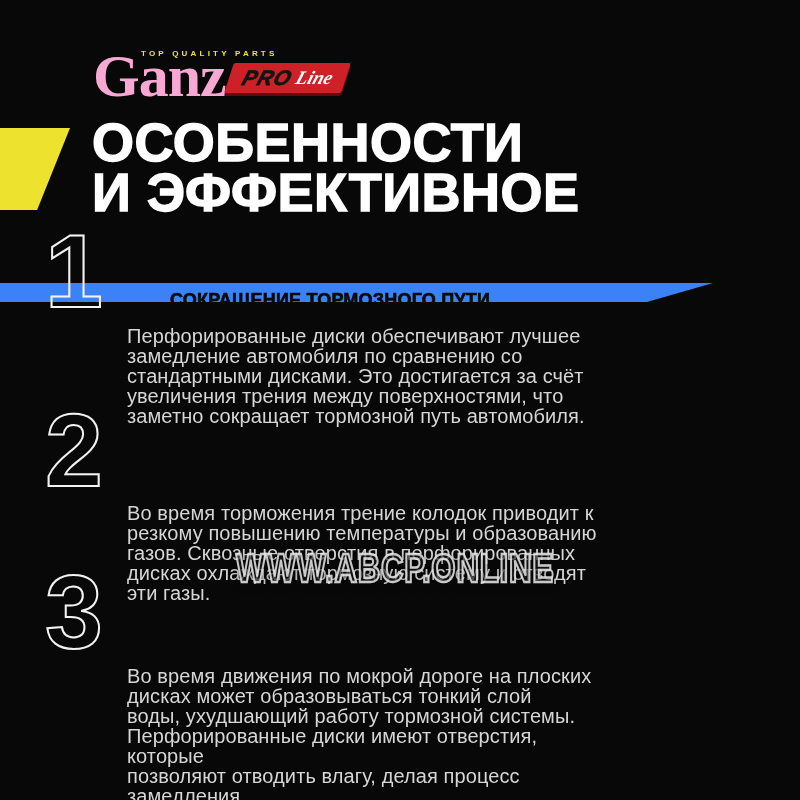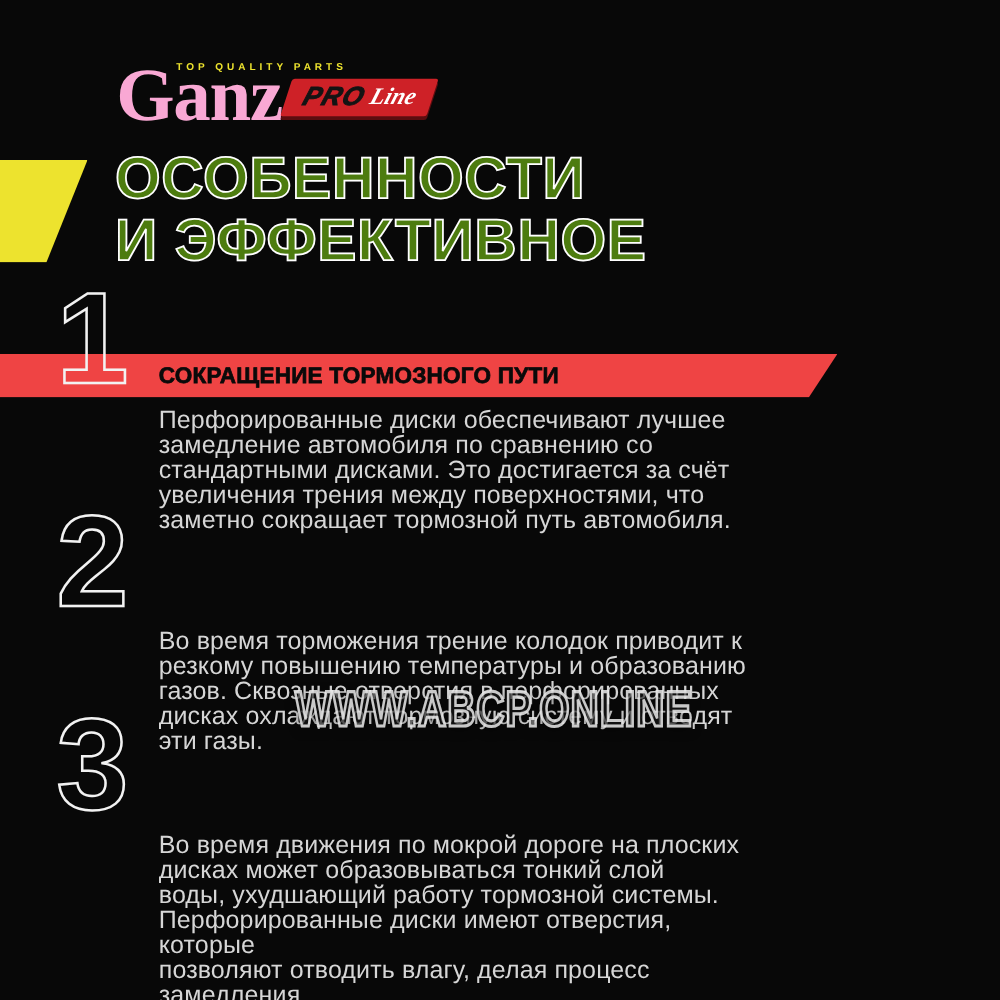--- a/index.html
+++ b/index.html
@@ -28,40 +28,41 @@
     font-style:italic;font-weight:bold;font-size:21px;color:#141414;
     letter-spacing:1px;-webkit-text-stroke:0.8px #141414;
   }
   .pro-badge .line{
     font-family:"Liberation Serif",serif;font-style:italic;font-weight:bold;
     font-size:19px;color:#ffffff;margin-left:5px;
   }
   
   .page-title{
     position:absolute;left:92px;top:117px;
-    font-size:47px;line-height:50px;font-weight:bold;color:#4d7c0f;
+    font-size:54px;line-height:50px;font-weight:bold;color:#ffffff;
     -webkit-text-stroke:1.4px #ffffff;letter-spacing:0.5px;
   }
   
   .deco-stripe{
     position:absolute;left:0;top:128px;width:70px;height:82px;
     background:#EDE32E;
     clip-path:polygon(0 0,100% 0,53% 100%,0 100%);
   }
   
   .sec-number{
     position:absolute;left:36px;width:76px;text-align:center;
     font-size:104px;line-height:1;font-weight:bold;
     color:transparent;-webkit-text-stroke:2px #f2f2f2;
     z-index:3;
   }
   .sec-banner{
-    position:absolute;left:0;width:670px;height:35px;
-    background:#ef4444;z-index:2;
+    position:absolute;left:0;width:670px;height:19px;
+    background:#3b82f6;z-index:2;
     clip-path:polygon(0 0,100% 0,647px 100%,0 100%);
+    padding-left:43px;
   }
   .sec-banner .sec-heading{
     display:block;padding-left:127px;line-height:35px;
     font-size:18px;font-weight:bold;color:#0a0a0a;
     letter-spacing:0.2px;-webkit-text-stroke:0.6px #0a0a0a;
   }
   .sec-body{
     position:absolute;left:127px;width:490px;
     font-size:20px;line-height:20px;color:#d6d6d6;
     white-space:pre-line;letter-spacing:0.1px;

